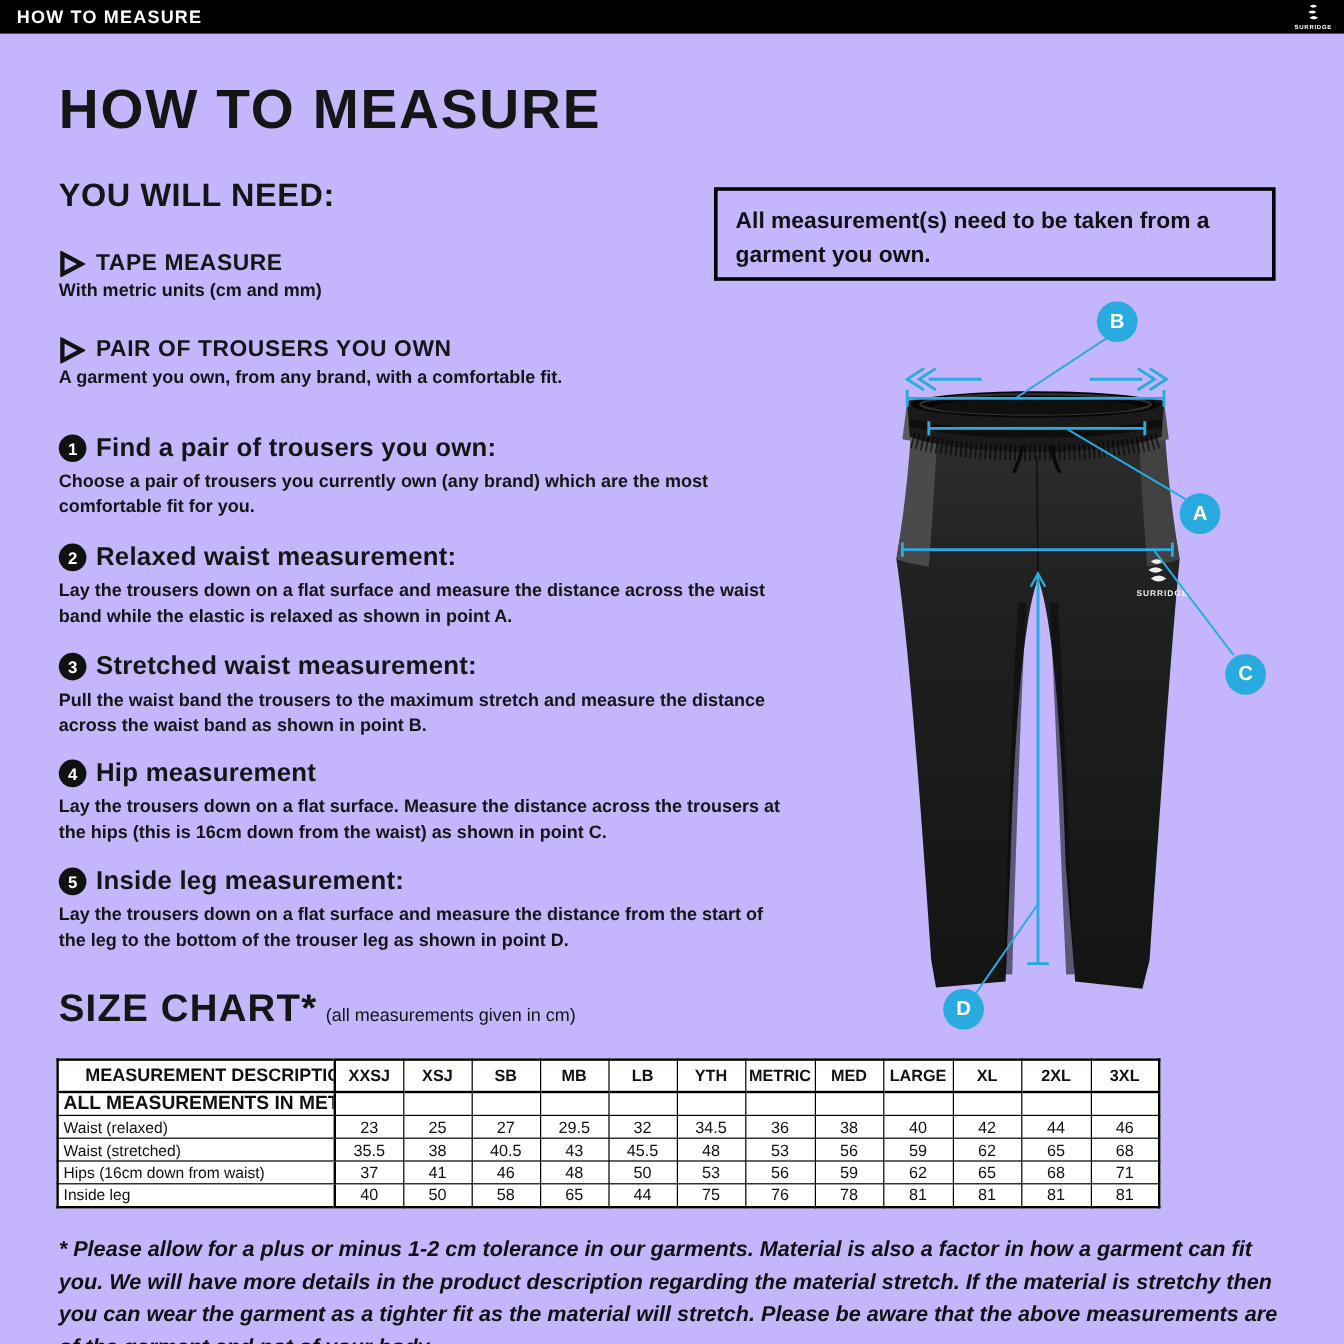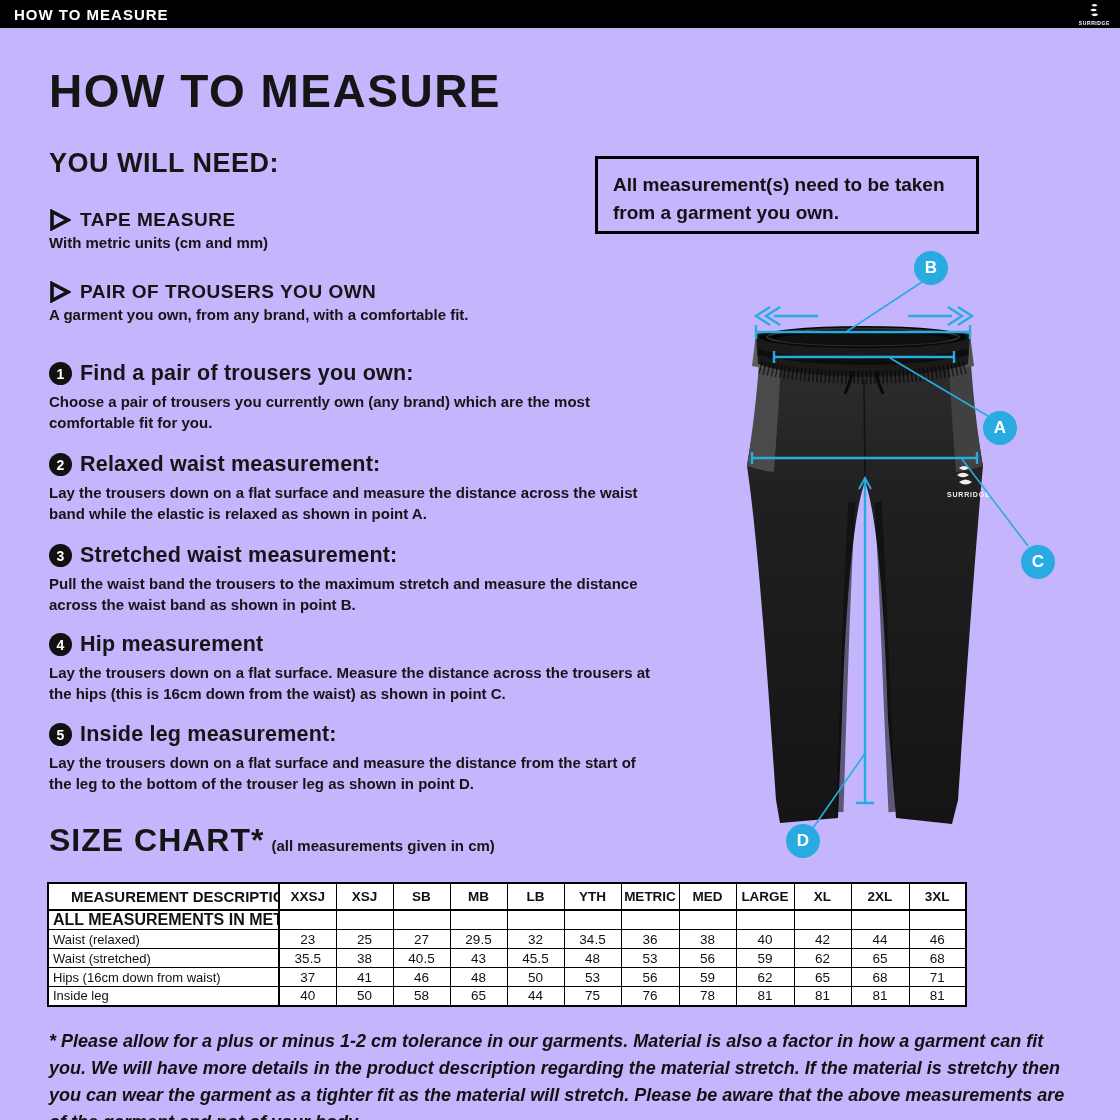--- a/index.html
+++ b/index.html
@@ -27,35 +27,35 @@
   
   .step { position:absolute; left:49px; width:612px; }
   .step-head { display:flex; align-items:center; gap:8px; }
   .step-badge { width:23px; height:23px; border-radius:50%; background:#111; color:#fff; flex:0 0 23px;
                 display:flex; align-items:center; justify-content:center; font-size:14px; font-weight:bold; }
   .step-title { font-size:21.5px; font-weight:800; letter-spacing:.2px; color:#151515; }
   .step-desc { font-size:15px; font-weight:700; line-height:1.38; margin-top:6px; color:#151515; }
   .s1{top:361px;} .s2{top:452px;} .s3{top:543px;} .s4{top:632px;} .s5{top:722px;}
 
   
-  .note-box { position:absolute; left:595px; top:156px; width:384px; height:78px; border:3px solid #000;
+  .note-box { position:absolute; left:595px; top:156px; width:468px; height:78px; border:3px solid #000;
               padding:12px 15px; font-size:19px; font-weight:800; line-height:1.45; color:#111; }
 
   
   .diagram { position:absolute; left:700px; top:240px; width:420px; height:630px; }
   .diagram svg { position:absolute; left:0; top:0; }
   .point { position:absolute; width:34px; height:34px; border-radius:50%; background:#29abe2;
            display:flex; align-items:center; justify-content:center; color:#fff;
            font-size:17px; font-weight:800; }
   .pA{left:283px; top:171px;} .pB{left:214px; top:11px;} .pC{left:321px; top:305px;} .pD{left:86px; top:584px;}
 
   
   .chart-heading { position:absolute; left:49px; top:822px; }
   .chart-heading .big { font-size:32px; font-weight:800; letter-spacing:1px; color:#151515; }
-  .chart-heading .small { font-size:15px; font-weight:700; margin-left:7px; color:#151515;text-align:center; }
+  .chart-heading .small { font-size:15px; font-weight:400; margin-left:7px; color:#151515;text-align:center; }
 
   table.szt { position:absolute; left:47px; top:882px; width:918px; border-collapse:collapse;
               table-layout:fixed; background:#fff; border:2px solid #000; }
   .szt th, .szt td { border:1px solid #000; overflow:hidden; white-space:nowrap; }
   .szt thead th { height:27px; font-size:13.5px; font-weight:bold; border-bottom:2px solid #000; text-align:center; }
   .szt thead th.desc { text-align:left; padding-left:22px; font-size:15px; border-right:2px solid #000; }
   .szt td { height:19px; font-size:13.5px; text-align:center; }
   .szt td.lbl { text-align:left; padding-left:4px; font-size:13px; border-right:2px solid #000; }
   .szt tr.metric td { height:17px; }
   .szt tr.metric td.lbl { font-weight:bold; font-size:16px; }

